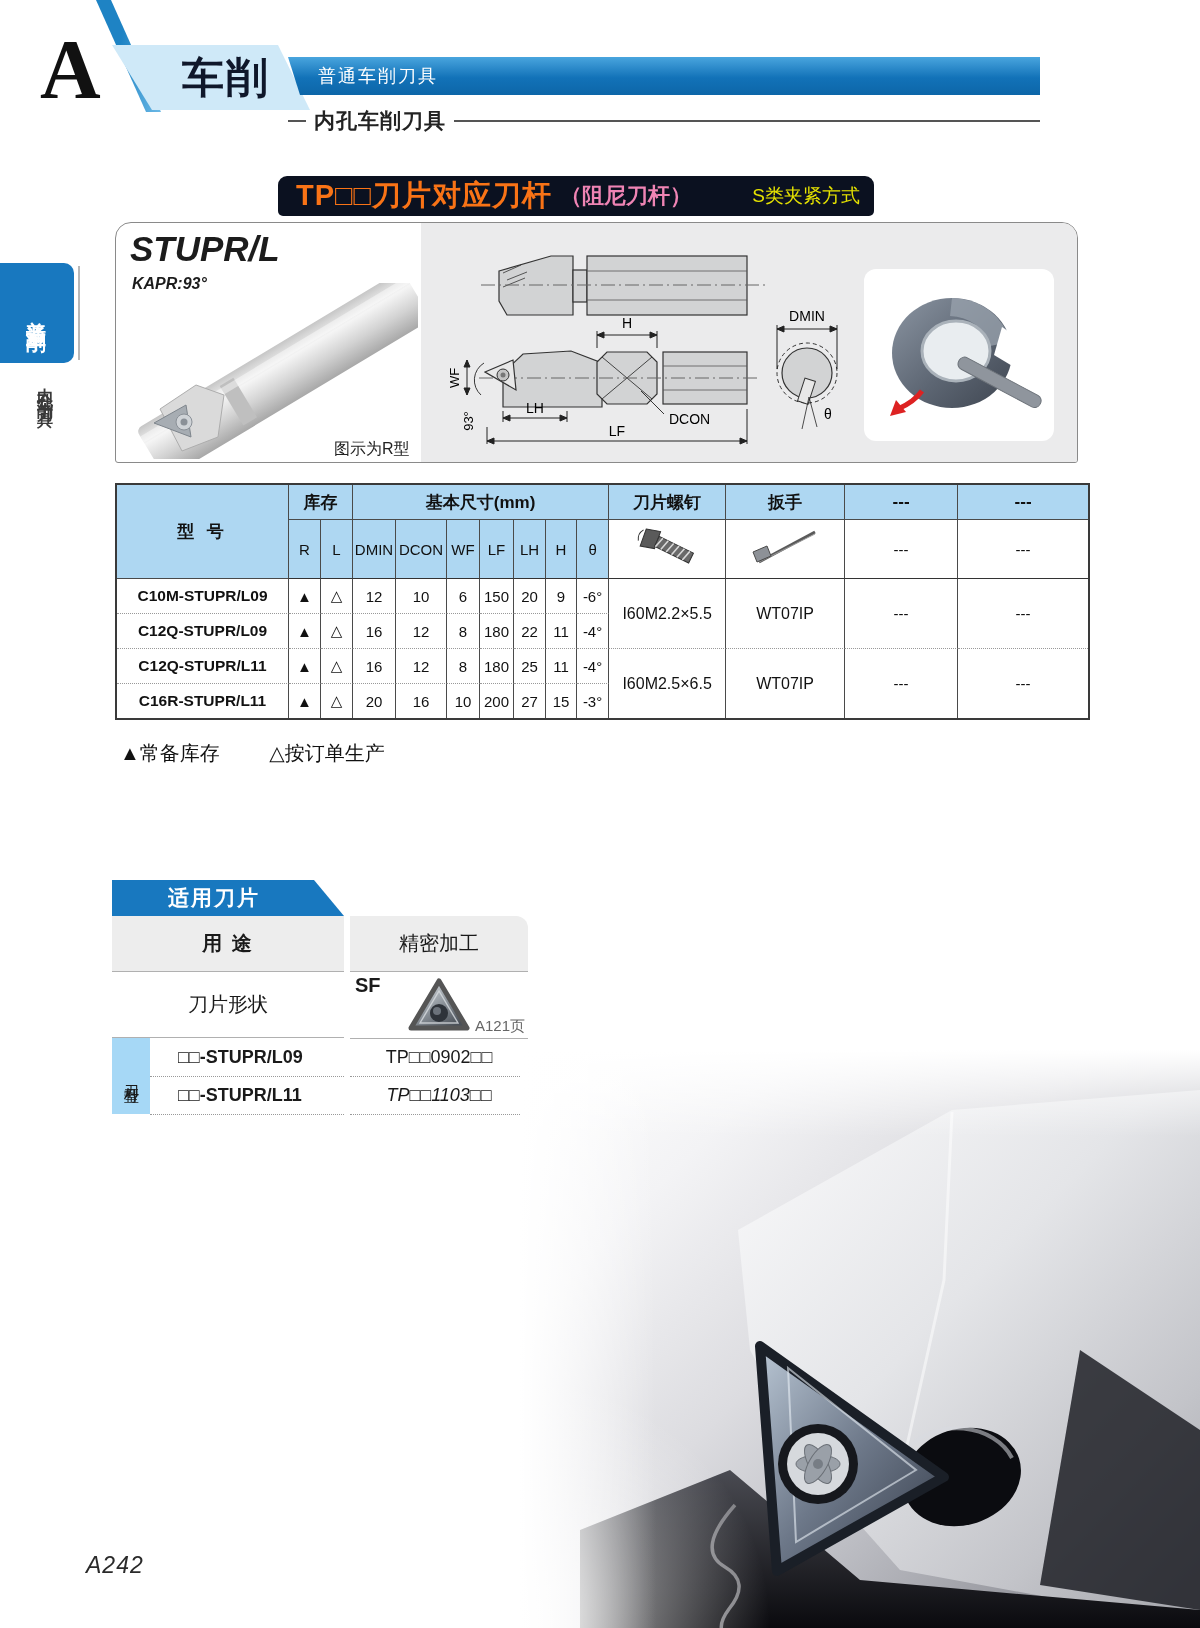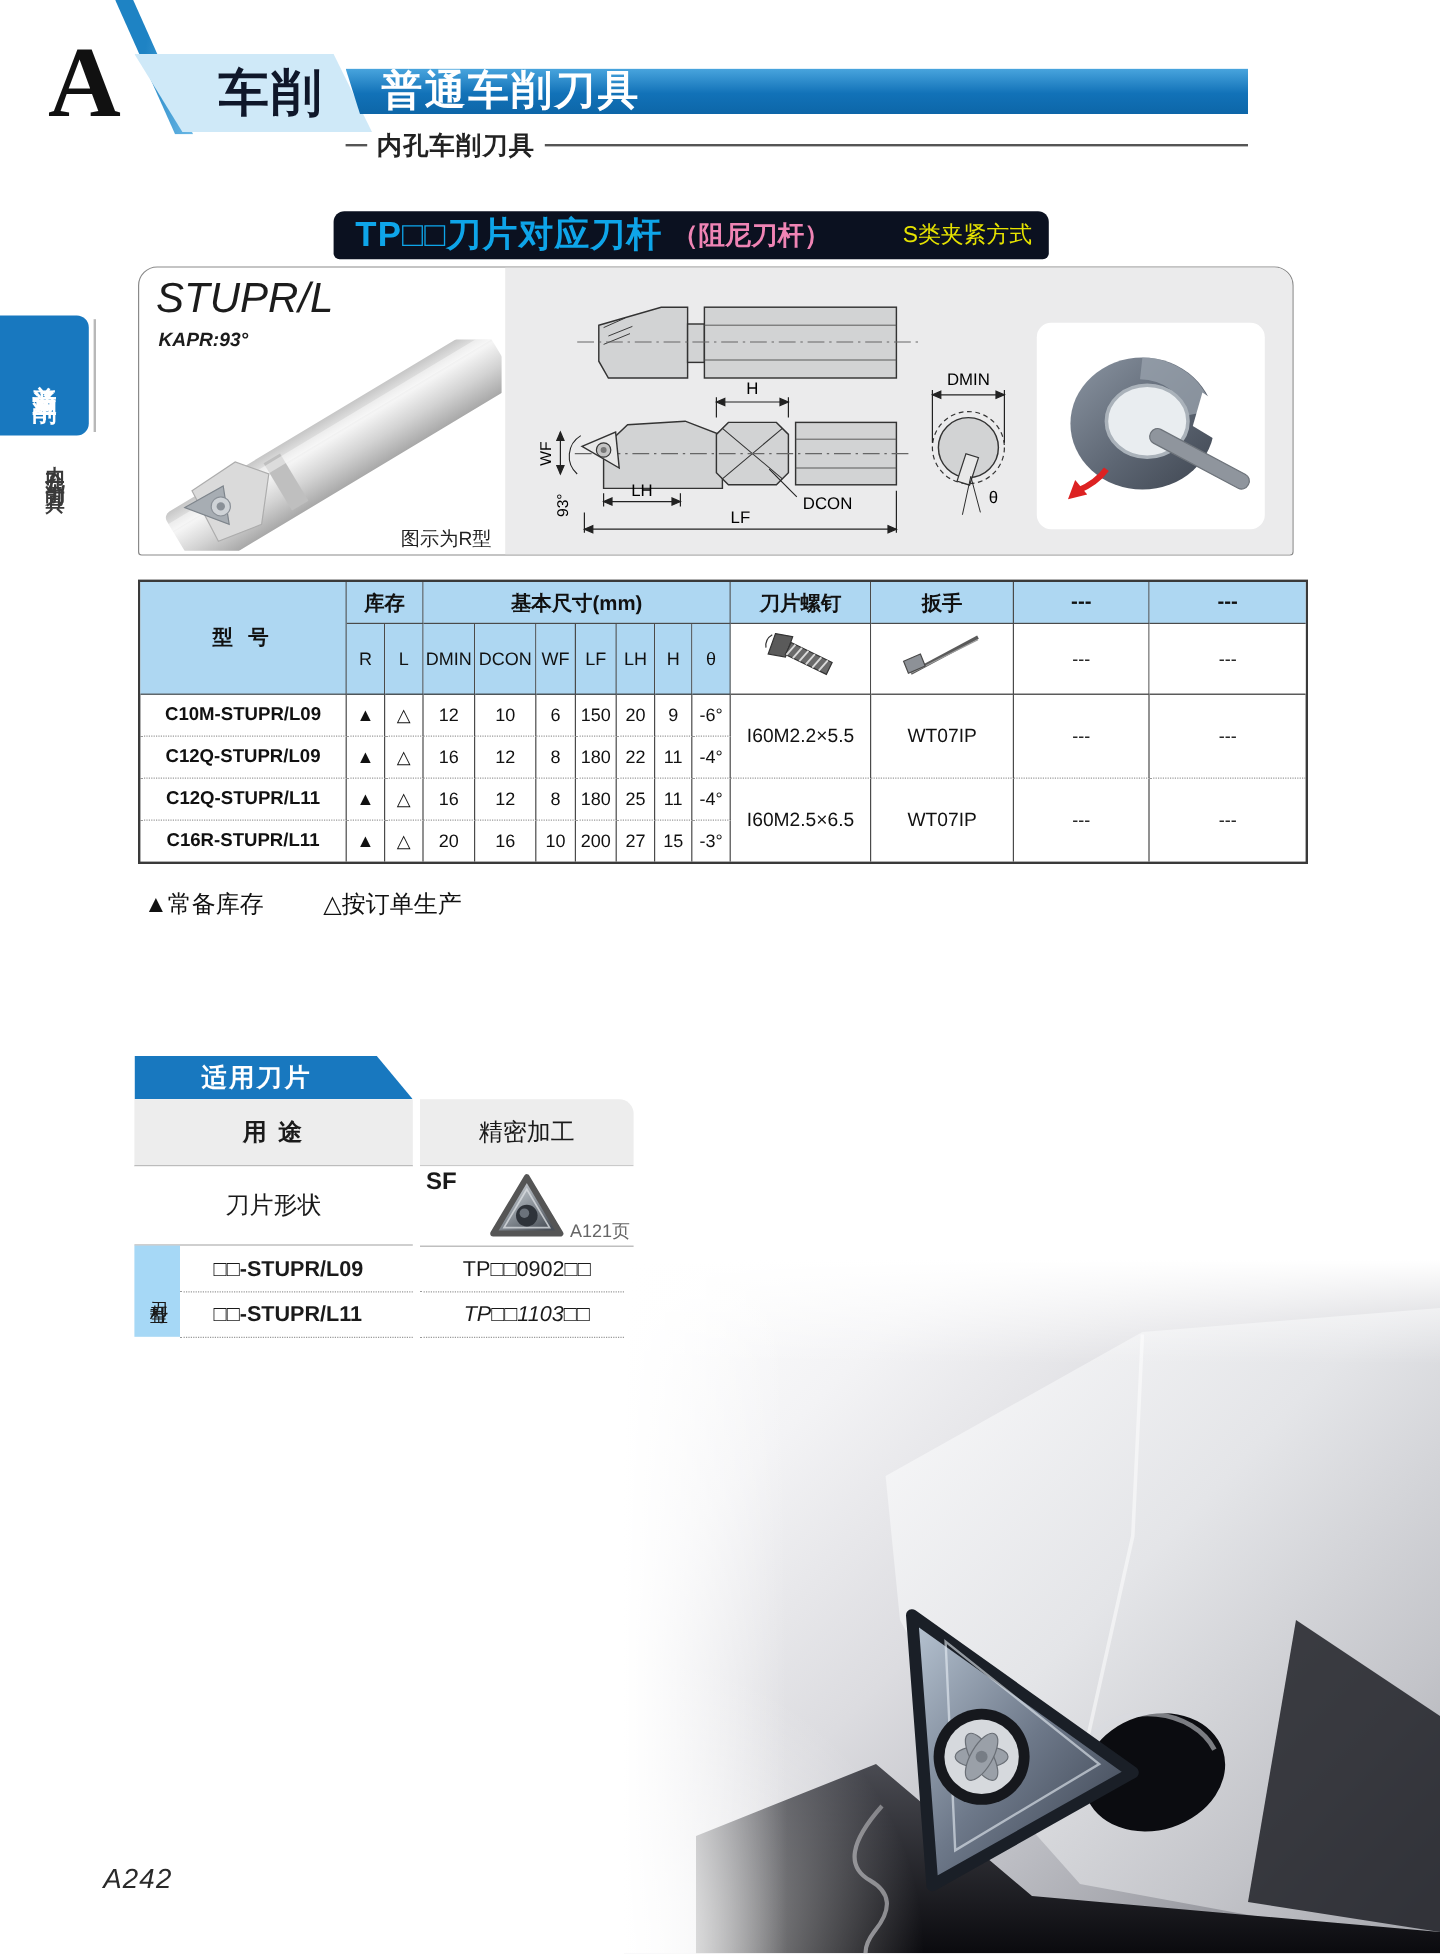--- a/index.html
+++ b/index.html
@@ -14,47 +14,47 @@
           background:linear-gradient(100deg,#1e83c4 40%,#6cb9e6 100%);
           clip-path:polygon(3px 0,18px 0,68px 112px,53px 112px);}
   .tab-turn{left:112px;top:45px;width:198px;height:65px;background:#cfe9f8;
             clip-path:polygon(0 0,166px 0,198px 100%,40px 100%);
             display:flex;align-items:center;}
   .tab-turn span{margin-left:70px;font-size:42px;font-weight:bold;color:#0f172a;letter-spacing:2px;}
   .blue-bar{left:288px;top:57px;width:752px;height:38px;
             background:linear-gradient(180deg,#49a5de 0%,#1272b8 55%,#0d66a8 100%);
             clip-path:polygon(0 0,100% 0,100% 100%,12px 100%);
             display:flex;align-items:center;}
-  .blue-bar span{margin-left:30px;font-size:34px;font-weight:bold;color:#fff;letter-spacing:2px;}
+  .blue-bar span{margin-left:30px;font-size:18px;font-weight:normal;color:#fff;letter-spacing:2px;}
   .sub-row{left:288px;top:108px;width:752px;height:26px;display:flex;align-items:center;}
   .sub-row .seg{border-top:2px solid #555;}
   .sub-row .seg.l{width:18px;}
   .sub-row .seg.r{flex:1;}
   .sub-row span{margin:0 8px;font-size:21px;font-weight:bold;color:#222;letter-spacing:1px;}
 
   
   .side-tab{left:0;top:263px;width:74px;height:100px;background:#1878bf;
             border-radius:0 10px 10px 0;display:flex;align-items:center;justify-content:center;}
   .v-text{writing-mode:vertical-rl;text-orientation:upright;}
   .side-tab span{color:#fff;font-size:20px;font-weight:bold;letter-spacing:4px;}
   .side-line{left:78px;top:266px;width:2px;height:94px;background:#b8b8b8;}
   .side-cat{left:34px;top:375px;font-size:16px;font-weight:bold;color:#3a3a3a;letter-spacing:5px;}
 
   
   .title-bar{left:278px;top:176px;width:596px;height:40px;background:#0b1120;
              border-radius:9px 9px 5px 5px;display:flex;align-items:center;padding:0;box-sizing:border-box;}
-  .title-bar .main{margin-left:18px;font-size:29px;font-weight:900;color:#0ea5e9;letter-spacing:1px;}
+  .title-bar .main{margin-left:18px;font-size:29px;font-weight:900;color:#f97316;letter-spacing:1px;}
   .title-bar .paren{margin-left:8px;font-size:22px;font-weight:bold;color:#ef84b4;}
   .title-bar .clamp{margin-left:auto;margin-right:14px;font-size:19px;color:#e6e300;}
 
   
   .prod-box{left:115px;top:222px;width:963px;height:241px;background:#fff;
             border:1.5px solid #8a8a8a;border-radius:16px 16px 3px 3px;box-sizing:border-box;overflow:hidden;}
   .prod-gray{position:absolute;left:305px;top:0;right:0;bottom:0;background:#ebebec;border-radius:0 14px 0 0;}
-  .prod-model{position:absolute;left:14px;top:6px;font-size:35px;font-weight:400;font-style:italic;color:#1c1c1c;text-align:right;}
+  .prod-model{position:absolute;left:14px;top:6px;font-size:35px;font-weight:700;font-style:italic;color:#1c1c1c;text-align:right;}
   .prod-kapr{position:absolute;left:16px;top:52px;font-size:16px;font-weight:900;font-style:italic;color:#1c1c1c;}
   .prod-note{position:absolute;left:218px;top:216px;font-size:16px;color:#222;}
   .photo-box{position:absolute;left:748px;top:46px;width:190px;height:172px;background:#fff;border-radius:12px;}
 
   
   .spec-wrap{left:115px;top:483px;width:971px;border:2px solid #3a3a3a;background:#fff;box-sizing:content-box;}
   .spec-wrap table{width:971px;border-collapse:separate;border-spacing:0;table-layout:fixed;}
   .spec-wrap th,.spec-wrap td{border-right:1px solid #4a4a4a;border-bottom:1px solid #4a4a4a;
       text-align:center;vertical-align:middle;padding:0;font-size:15px;color:#111;overflow:hidden;}
   .spec-wrap .nor{border-right:none;}

